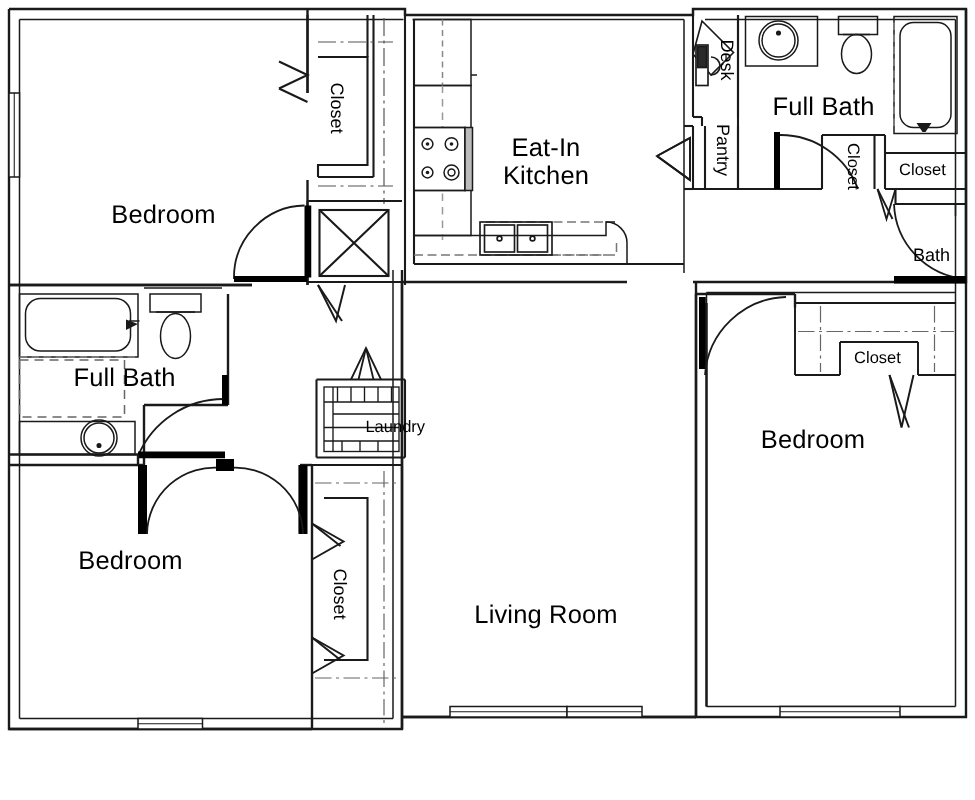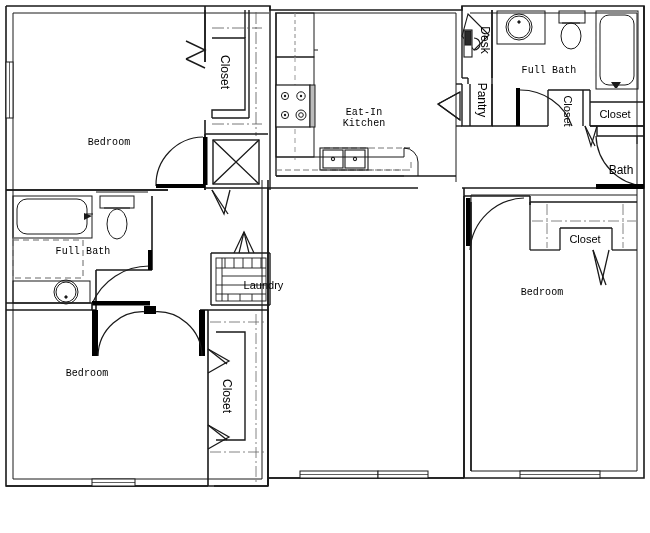--- a/index.html
+++ b/index.html
@@ -32,21 +32,21 @@
     position: absolute;
     color: #000000;
     font-family: "Liberation Sans", sans-serif;
     font-weight: 400;
     white-space: pre;
     text-align: center;
     line-height: 1.12;
     transform: translate(-50%, -50%);
     pointer-events: none;
   }
-  .lbl-major { font-size: 10px; letter-spacing: 0.1px; font-family: Liberation Mono, monospace; }
+  .lbl-major { font-size: 17px; letter-spacing: 0.1px; }
   .lbl-mid   { font-size: 12px; }
   .lbl-small { font-size: 11px; }
   .rot90  { transform: translate(-50%, -50%) rotate(90deg); }
 </style>
 </head>
 <body>
 
 <div id="plan-root">
 
   <svg id="plan-svg" viewBox="0 0 650 533" xmlns="http://www.w3.org/2000/svg">
@@ -404,21 +404,21 @@
       <rect x="378" y="471" width="50" height="7" fill="#ffffff" stroke="#1a1a1a" stroke-width="1"></rect>
       <line x1="378" y1="474.5" x2="428" y2="474.5" stroke="#1a1a1a" stroke-width="0.7"></line>
     </g>
 
   </svg>
 
   <div class="room-label lbl-major" style="left:109px; top:143px;">Bedroom</div>
 
   <div class="room-label lbl-mid rot90" style="left:224px; top:72px;">Closet</div>
 
-  <div class="room-label lbl-major" style="left:364px; top:118px;">Eat-In
+  <div class="room-label lbl-major" style="left:364px; top:108px;">Eat-In
 Kitchen</div>
 
   <div class="room-label lbl-mid rot90" style="left:484px; top:40px;">Desk</div>
 
   <div class="room-label lbl-mid rot90" style="left:481px; top:100px;">Pantry</div>
 
   <div class="room-label lbl-major" style="left:549px; top:71px;">Full Bath</div>
 
   <div class="room-label lbl-small rot90" style="left:568px; top:111px;">Closet</div>
 
@@ -431,14 +431,15 @@
   <div class="room-label lbl-major" style="left:542px; top:293px;">Bedroom</div>
 
   <div class="room-label lbl-major" style="left:83px; top:252px;">Full Bath</div>
 
   <div class="room-label lbl-small" style="left:241px; top:285px;padding-left:45px;">Laundry</div>
 
   <div class="room-label lbl-major" style="left:87px; top:374px;">Bedroom</div>
 
   <div class="room-label lbl-mid rot90" style="left:226px; top:396px;">Closet</div>
 
+  <div class="room-label lbl-major" style="left:364px; top:410px;">Living Room</div>
 
 </div>
 
 </body></html>

